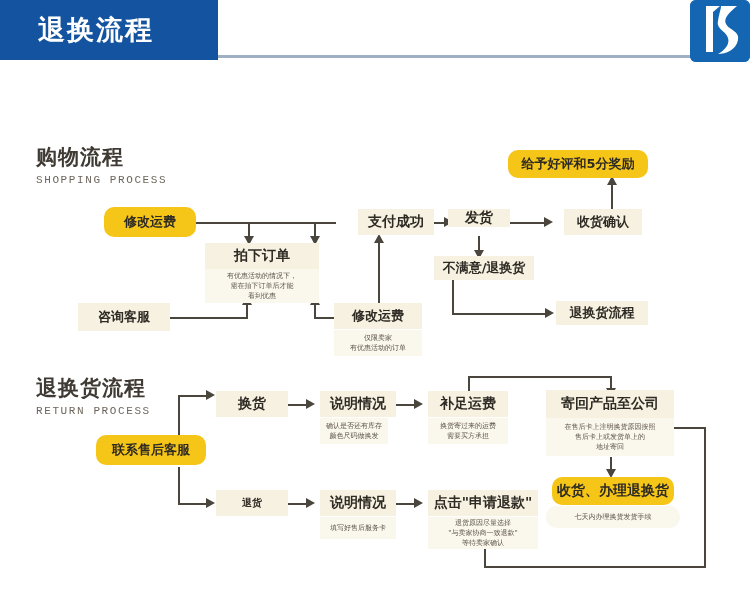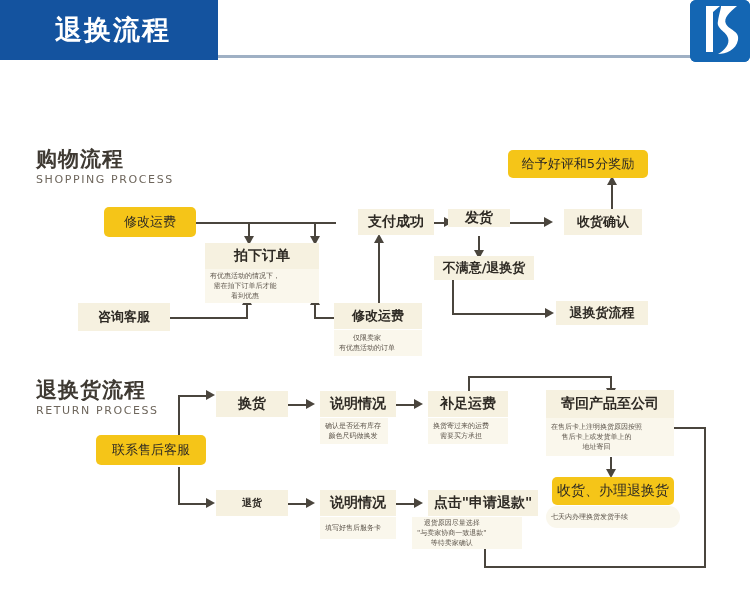--- a/index.html
+++ b/index.html
@@ -36,41 +36,41 @@
   #header-title {
     position: absolute;
     left: 38px; top: 11px;
     width: 170px;
     color: #ffffff;
     font-size: 27px;
     font-weight: bold;
     letter-spacing: 2px;
     line-height: 38px;
     white-space: nowrap;
-    margin-left: 17px;
   }
   #header-divider {
     position: absolute;
     left: 218px; top: 55px;
     width: 482px; height: 3px;
     background: #9fb0c4;
   }
   #header-logo {
     position: absolute;
     left: 690px; top: 0px;
     width: 60px; height: 62px;
     background: #1466b3;
     border-radius: 6px;
   }
   #header-logo svg { display:block; }
 
   
   .section-title {
     position: absolute;
     white-space: nowrap;
+    font-family: Liberation Mono, monospace;
   }
   .section-title .cn {
     display: block;
     font-size: 21px;
     font-weight: bold;
     color: #3f3a33;
     letter-spacing: 1px;
     line-height: 24px;
   }
   .section-title .en {
@@ -96,34 +96,34 @@
     white-space: nowrap;
   }
   .node.beige {
     background: #f6f1e0;
     color: #2e2a24;
     font-weight: bold;
   }
   .node.yellow {
     background: #f5c518;
     color: #2e2a24;
-    font-weight: normal;
-    border-radius: 5px;
+    font-weight: bold;
+    border-radius: 10px;
   }
   .note {
     position: absolute;
     box-sizing: border-box;
     background: #faf7ec;
     color: #5c544a;
     font-size: 7px;
     line-height: 10px;
     text-align: center;
     display: flex;
     align-items: center;
-    justify-content: flex-start;
+    justify-content: center;
     padding: 2px 5px;
   }
   .note span { display: block; }
 
   
   .ln {
     position: absolute;
     background: #4a453d;
   }
   .ln.h { height: 2px; }
@@ -359,19 +359,19 @@
 </div>
 <div class="note" style="left:320px; top:517px; width:76px; height:22px;">
   <div>
     <span>填写好售后服务卡</span>
   </div>
 </div>
 
 <div class="node beige" style="left:428px; top:490px; width:110px; height:26px; font-size:14px;">
   <span>点击"申请退款"</span>
 </div>
-<div class="note" style="left:412px; top:517px; width:110px; height:32px;">
+<div class="note" style="left:428px; top:517px; width:110px; height:32px;">
   <div>
     <span>退货原因尽量选择</span>
     <span>"与卖家协商一致退款"</span>
     <span>等待卖家确认</span>
   </div>
 </div>
 
 </body></html>

